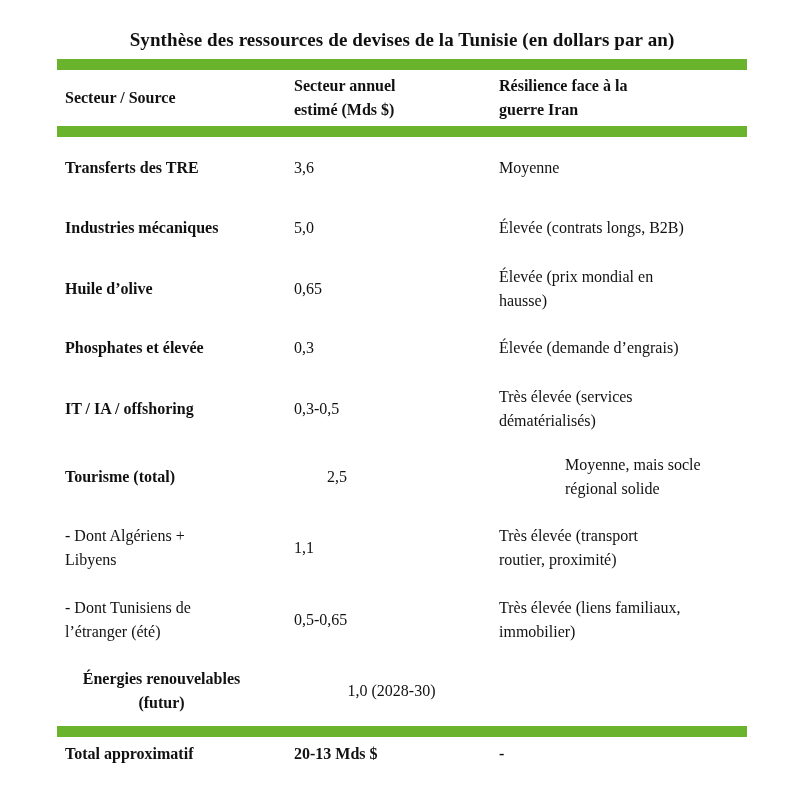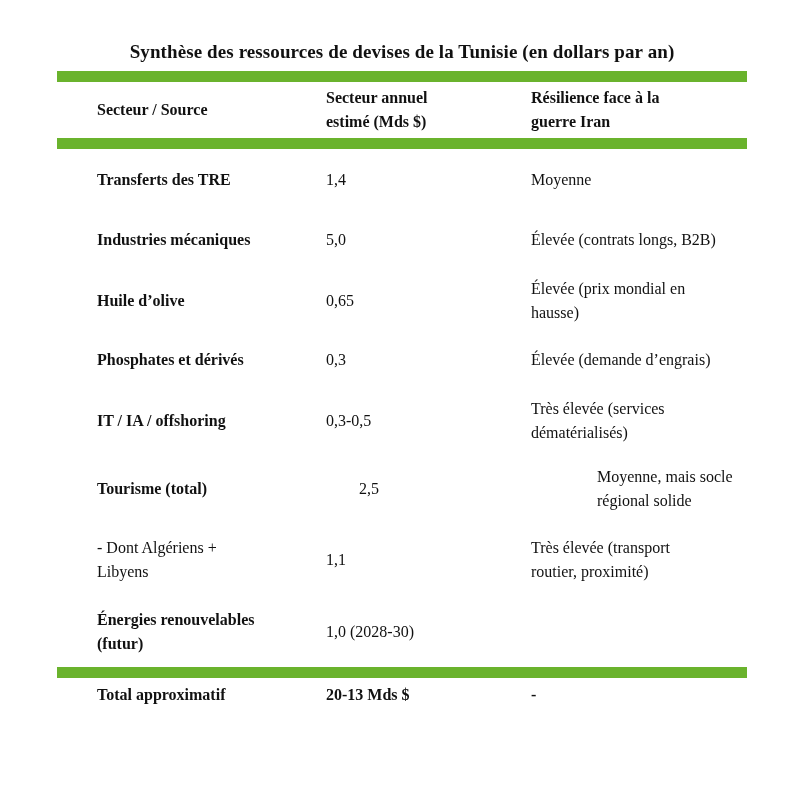--- a/index.html
+++ b/index.html
@@ -7,39 +7,38 @@
     margin: 0; padding: 0;
     width: 800px; height: 800px;
     background: #ffffff;
     font-family: "Liberation Serif", "DejaVu Serif", serif;
     color: #111111;
     overflow: hidden;
   }
   .page {
     width: 690px;
     margin-left: 57px;
-    padding-top: 40px;
+    padding-top: 28px;
   }
   .title {
     text-align: center;
     font-weight: bold;
     font-size: 19px;
     line-height: 24px;
     margin-bottom: 7px;
     letter-spacing: 0.1px;
   }
   .bar {
     height: 11px;
     background: var(--accent, #6ab32d);
   }
   .grid-row {
     display: grid;
     grid-template-columns: 237px 205px 248px;
     align-items: center;
-    margin-left: 32px;
   }
   .cell {
     font-size: 16px;
     line-height: 24px;
     white-space: pre-line;
   }
   .sector     { padding-left: 8px; padding-right: 36px; font-weight: bold; }
   .amount     { padding-right: 10px; }
   .resilience { padding-right: 6px; }
   .header-row { min-height: 56px; }
@@ -73,39 +72,39 @@
     <div class="cell resilience">Résilience face à la
 guerre Iran</div>
   </div>
 
   <div class="bar"></div>
 
   <div class="tbody">
 
     <div class="grid-row">
       <div class="cell sector">Transferts des TRE</div>
-      <div class="cell amount">1,4</div>
+      <div class="cell amount">3,6</div>
       <div class="cell resilience">Moyenne</div>
     </div>
 
     <div class="grid-row">
       <div class="cell sector">Industries mécaniques</div>
       <div class="cell amount">5,0</div>
       <div class="cell resilience">Élevée (contrats longs, B2B)</div>
     </div>
 
     <div class="grid-row">
       <div class="cell sector">Huile d’olive</div>
       <div class="cell amount">0,65</div>
       <div class="cell resilience">Élevée (prix mondial en
 hausse)</div>
     </div>
 
     <div class="grid-row">
-      <div class="cell sector">Phosphates et dérivés</div>
+      <div class="cell sector">Phosphates et élevée</div>
       <div class="cell amount">0,3</div>
       <div class="cell resilience">Élevée (demande d’engrais)</div>
     </div>
 
     <div class="grid-row">
       <div class="cell sector">IT / IA / offshoring</div>
       <div class="cell amount">0,3-0,5</div>
       <div class="cell resilience">Très élevée (services
 dématérialisés)</div>
     </div>
@@ -118,20 +117,27 @@
     </div>
 
     <div class="grid-row subrow">
       <div class="cell sector">- Dont Algériens +
 Libyens</div>
       <div class="cell amount">1,1</div>
       <div class="cell resilience">Très élevée (transport
 routier, proximité)</div>
     </div>
 
+    <div class="grid-row subrow">
+      <div class="cell sector">- Dont Tunisiens de
+l’étranger (été)</div>
+      <div class="cell amount">0,5-0,65</div>
+      <div class="cell resilience">Très élevée (liens familiaux,
+immobilier)</div>
+    </div>
 
     <div class="grid-row">
       <div class="cell sector">Énergies renouvelables
 (futur)</div>
       <div class="cell amount">1,0 (2028-30)</div>
     </div>
 
   </div>
 
   <div class="bar"></div>

